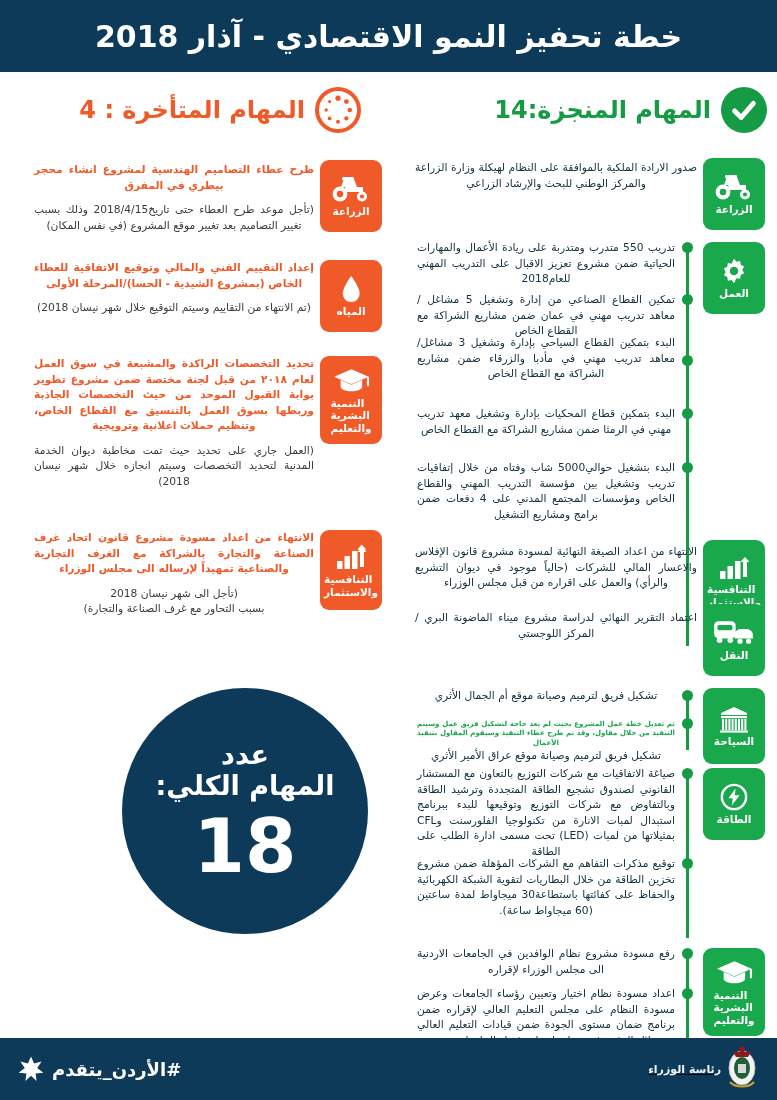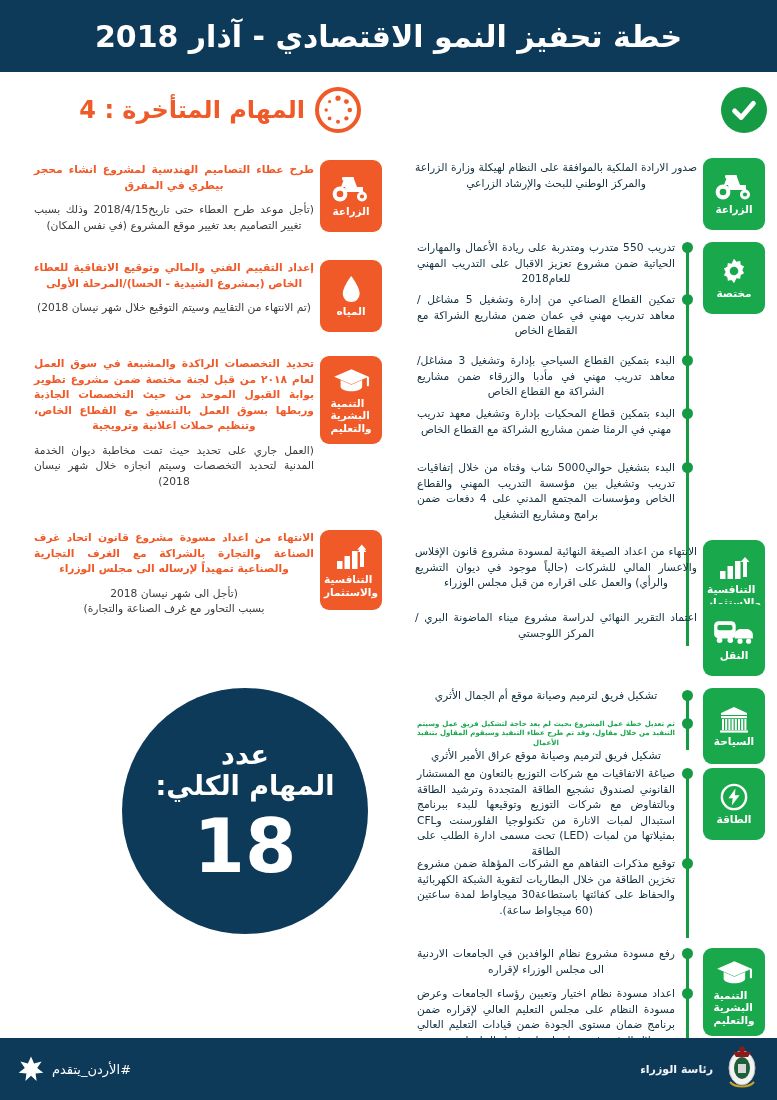--- a/index.html
+++ b/index.html
@@ -96,22 +96,22 @@
   .total .t1{font-size:27px;font-weight:bold;line-height:1.15;text-align:center;}
   .total .t2{font-size:74px;font-weight:bold;line-height:1;margin-top:8px;}
 
   
   .footer{
     position:absolute;left:0;bottom:0;width:777px;height:62px;background:#0e3a5a;
     display:flex;align-items:center;justify-content:space-between;
     padding:0 18px;box-sizing:border-box;
   }
   .foot-right{display:flex;align-items:center;gap:8px;}
-  .foot-right .fr-text{color:#fff;font-size:13px;font-weight:normal;}
-  .foot-left{display:flex;align-items:center;gap:12px;}
+  .foot-right .fr-text{color:#fff;font-size:18px;font-weight:bold;}
+  .foot-left{display:flex;align-items:center;gap:4px;text-decoration:underline;}
   .foot-left .fl-text{color:#ffffff;font-size:11px;font-weight:bold;opacity:.95;}
   .crest{width:34px;height:46px;}
   .star7{width:26px;height:26px;}
 </style>
 </head>
 <body>
 
 <div class="page">
 
   <div class="header">
@@ -119,20 +119,21 @@
   </div>
 
   <div class="colheads">
 
     <div class="colhead done">
       <div class="check-badge">
         <svg viewBox="0 0 32 32">
             <path d="M6 17 L13 24 L26 9" fill="none" stroke="#fff" stroke-width="5.2" stroke-linecap="round" stroke-linejoin="round"></path>
           </svg>
       </div>
+      <div class="ch-text"><span>المهام المنجزة:</span><span>14</span></div>
     </div>
 
     <div class="colhead late">
       <div class="spin-badge">
         <svg viewBox="0 0 34 34">
           <g fill="#f05a28">
             <circle cx="17" cy="5.2" r="2.6"></circle>
               <circle cx="25.4" cy="8.6" r="2.45"></circle>
             <circle cx="28.8" cy="17" r="2.3"></circle>
               <circle cx="25.4" cy="25.4" r="2.15"></circle>
@@ -252,33 +253,33 @@
 
     <div class="badge green" style="right:12px;top:94px;height:72px;">
       <span class="b-ico">
         <svg viewBox="0 0 30 30">
             <g fill="#fff">
               <path d="M15 2l2.6 3.1 4-.7.6 4 3.6 1.9-1.9 3.6 1.9 3.6-3.6 1.9-.6 4-4-.7L15 28l-2.6-3.3-4 .7-.6-4-3.6-1.9L6.1 16 4.2 12.4l3.6-1.9.6-4 4 .7z"></path>
               <circle cx="15" cy="15" r="4.6" fill="#1aa84c"></circle>
             </g>
           </svg>
       </span>
-      <span class="b-label">مختصة</span>
+      <span class="b-label">العمل</span>
     </div>
     <div class="rail" style="right:88px;top:98px;height:400px;"></div>
     <div class="dot" style="right:84px;top:94px;"></div>
     <div class="item" style="right:102px;top:92px;width:258px;">
       <div class="t dark">تدريب 550 متدرب ومتدربة على ريادة الأعمال والمهارات الحياتية ضمن مشروع تعزيز الاقبال على التدريب المهني للعام2018</div>
     </div>
     <div class="dot" style="right:84px;top:146px;"></div>
     <div class="item" style="right:102px;top:144px;width:258px;margin-left:38px;">
       <div class="t dark">تمكين القطاع الصناعي من إدارة وتشغيل  5  مشاغل /معاهد تدريب مهني في عمان ضمن مشاريع الشراكة مع القطاع الخاص</div>
     </div>
     <div class="dot" style="right:84px;top:207px;"></div>
-    <div class="item" style="right:102px;top:205px;width:258px;">
+    <div class="item" style="right:102px;top:187px;width:258px;">
       <div class="t dark">البدء بتمكين القطاع السياحي بإدارة وتشغيل 3 مشاغل/معاهد تدريب مهني في مأدبا والزرقاء ضمن مشاريع الشراكة مع القطاع الخاص</div>
     </div>
     <div class="dot" style="right:84px;top:260px;"></div>
     <div class="item" style="right:102px;top:258px;width:258px;">
       <div class="t dark">البدء بتمكين قطاع المحكيات بإدارة وتشغيل معهد تدريب مهني في الرمثا ضمن مشاريع الشراكة مع القطاع الخاص</div>
     </div>
     <div class="dot" style="right:84px;top:314px;"></div>
     <div class="item" style="right:102px;top:312px;width:258px;">
       <div class="t dark">البدء بتشغيل حوالي5000 شاب وفتاه من خلال إتفاقيات تدريب وتشغيل بين مؤسسة التدريب المهني والقطاع الخاص ومؤسسات المجتمع المدني على  4  دفعات ضمن برامج ومشاريع التشغيل</div>
     </div>

